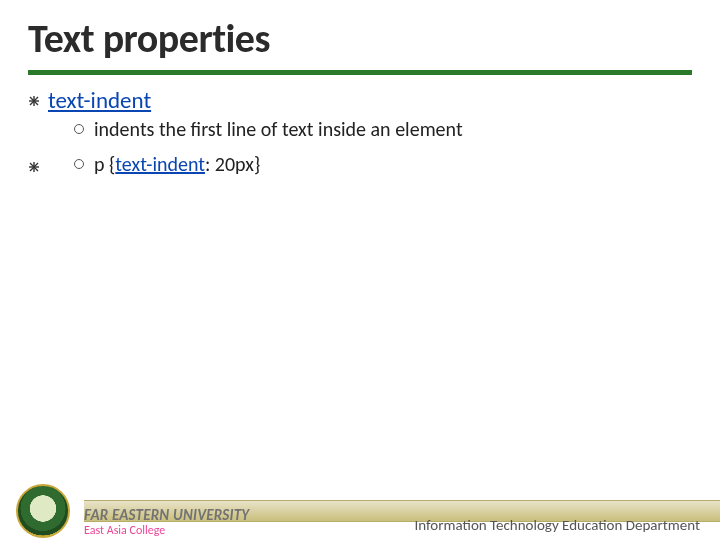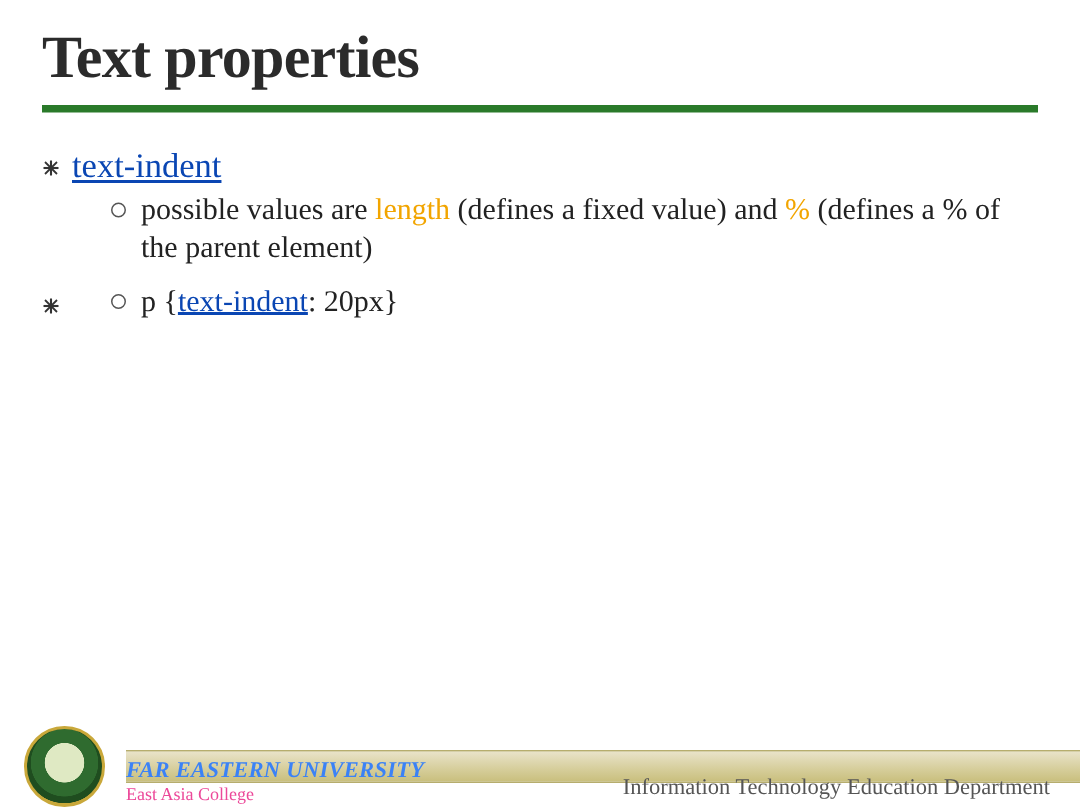--- a/index.html
+++ b/index.html
@@ -1,36 +1,36 @@
 <!DOCTYPE html>
 <html><head>
 <meta charset="utf-8">
 <style>
   * { margin: 0; padding: 0; box-sizing: border-box; }
   html, body { width: 720px; height: 540px; overflow: hidden; font-family: "Segoe UI", Calibri, sans-serif; background: #fff; }
-  .slide { width: 720px; height: 540px; position: relative; background: #fff; font-family: Liberation Serif, serif; }
+  .slide { width: 720px; height: 540px; position: relative; background: #fff; }
 
   .title {
     position: absolute;
     left: 28px; top: 14px;
     font-size: 40px;
     font-weight: 700;
     color: #2b2b2b;
     letter-spacing: -0.5px;
   }
   .rule {
     position: absolute;
     left: 28px; top: 70px;
     width: 664px; height: 5px;
     background: #2a7a2a;
   }
 
   .content {
     position: absolute;
-    left: 28px; top: 86px; right: 40px; margin-top: 11px;
+    left: 28px; top: 86px; right: 40px;
   }
 
   .item { position: relative; padding-left: 20px; margin-bottom: 4px; }
   .item .stitch {
     position: absolute; left: 0; top: 9px;
     width: 12px; height: 12px;
     color: #333;
   }
   .item .stitch svg { display: block; }
   .item-head {
@@ -69,21 +69,21 @@
     background: radial-gradient(circle at 50% 45%, #dfe9c3 0 35%, #2f6b2f 36% 60%, #1f4d1f 61% 72%, #caa93a 73% 80%, #1f4d1f 81% 100%);
     border: 2px solid #c9a83a;
   }
   .footer .names {
     position: absolute;
     left: 84px; bottom: 0; height: 58px;
     display: flex; flex-direction: column; justify-content: flex-end;
     padding-bottom: 3px;
   }
   .uni {
-    color: #3b82f6; font-weight: 800; font-style: italic;
+    color: #737373; font-weight: 800; font-style: italic;
     font-size: 15px; letter-spacing: 0.2px;
   }
   .coll {
     color: #ec4899; font-size: 12px; margin-top: -1px;
   }
   .dept {
     position: absolute; right: 20px; bottom: 6px;
     color: #555; font-size: 15px;
   }
 </style>
@@ -99,21 +99,21 @@
         <span class="stitch">
           <svg viewBox="0 0 12 12" width="12" height="12">
             <line x1="6" y1="1" x2="6" y2="11" stroke="currentColor" stroke-width="1.4"></line>
             <line x1="1" y1="6" x2="11" y2="6" stroke="currentColor" stroke-width="1.4"></line>
             <line x1="2" y1="2" x2="10" y2="10" stroke="currentColor" stroke-width="1.2"></line>
             <line x1="10" y1="2" x2="2" y2="10" stroke="currentColor" stroke-width="1.2"></line>
           </svg>
         </span>
         <div class="item-head link">text-indent</div>
         <div class="sublist">
-          <div class="sub"><span class="ring"></span><span> possible values are </span><span class="hl">length</span><span> (defines a fixed value) and </span><span class="hl">%</span><span> (defines a % of the parent element)</span></div>
+          <div class="sub"><span class="ring"></span><span> indents the first line of text inside an element</span></div>
         </div>
       </div>
       <div class="item">
         <span class="stitch">
           <svg viewBox="0 0 12 12" width="12" height="12">
             <line x1="6" y1="1" x2="6" y2="11" stroke="currentColor" stroke-width="1.4"></line>
             <line x1="1" y1="6" x2="11" y2="6" stroke="currentColor" stroke-width="1.4"></line>
             <line x1="2" y1="2" x2="10" y2="10" stroke="currentColor" stroke-width="1.2"></line>
             <line x1="10" y1="2" x2="2" y2="10" stroke="currentColor" stroke-width="1.2"></line>
           </svg>

